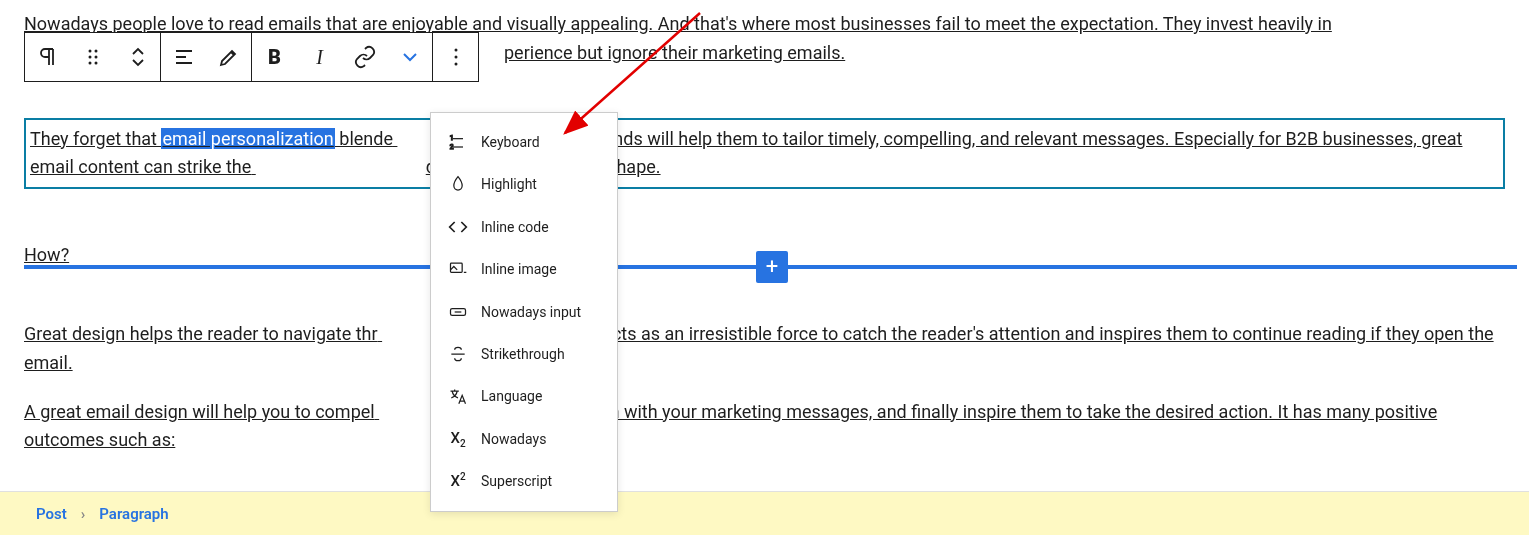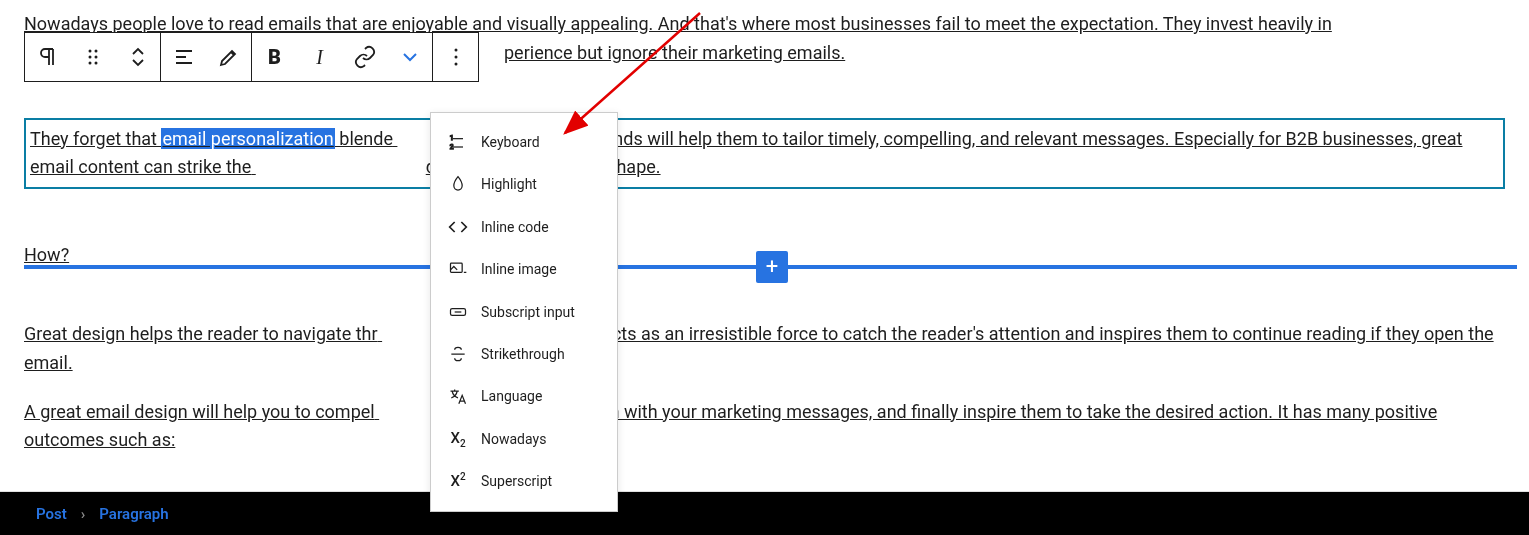--- a/index.html
+++ b/index.html
@@ -129,21 +129,21 @@
       position: absolute;
       bottom: 0;
       left: 0;
       right: 0;
       height: 44px;
       border-top: 1px solid #e0e0e0;
       display: flex;
       align-items: center;
       padding: 0 36px;
       gap: 14px;
-      background: #000000;
+      background: #fef9c3;
       font-size: 15px;
     }
     .breadcrumb-item {
       color: #2773e1;
       font-weight: 600;
       cursor: pointer;
     }
     .breadcrumb-sep {
       color: #888;
       font-weight: bold;
@@ -288,21 +288,21 @@
     </span>
     <span>Inline image</span>
   </div>
   <div class="menu-item">
     <span class="icon">
       <svg width="20" height="20" viewBox="0 0 24 24" fill="none" stroke="currentColor" stroke-width="1.5">
           <rect x="3" y="8" width="18" height="8" rx="2"></rect>
           <line x1="8" y1="12" x2="16" y2="12"></line>
         </svg>
     </span>
-    <span>Subscript input</span>
+    <span>Nowadays input</span>
   </div>
   <div class="menu-item">
     <span class="icon">
       <svg width="20" height="20" viewBox="0 0 24 24" fill="none" stroke="currentColor" stroke-width="1.5">
           <path d="M16 7c0-2-2-3-4-3s-4 1-4 3M8 17c0 2 2 3 4 3s4-1 4-3M4 12h16"></path>
         </svg>
     </span>
     <span>Strikethrough</span>
   </div>
   <div class="menu-item">

